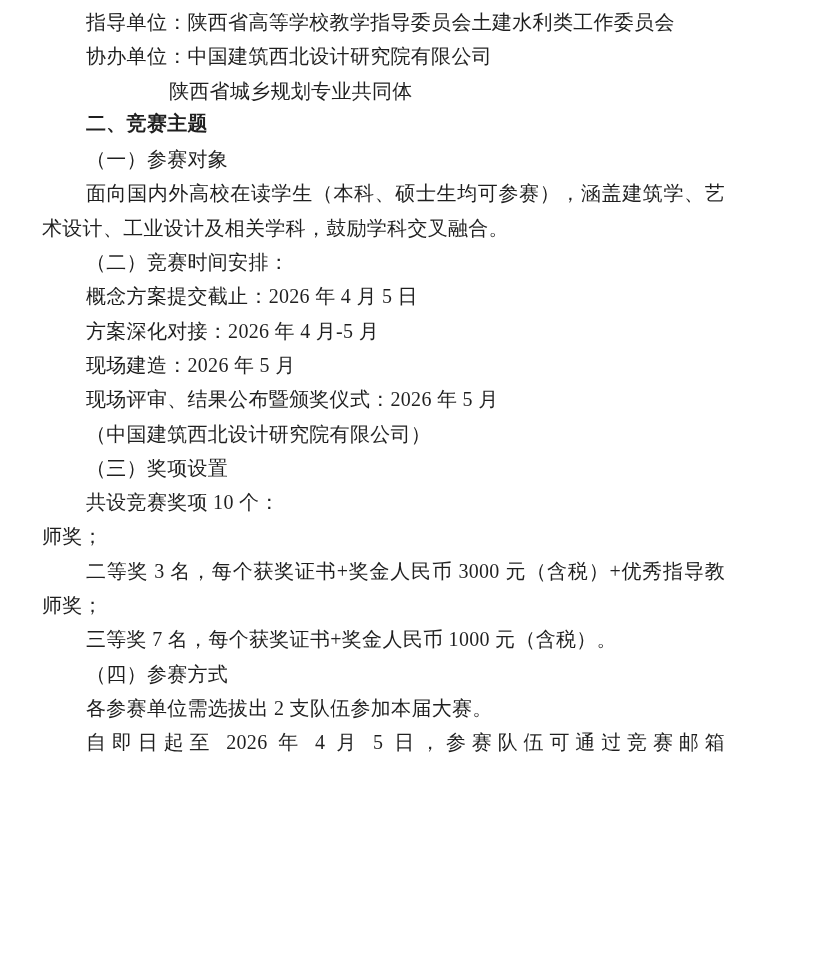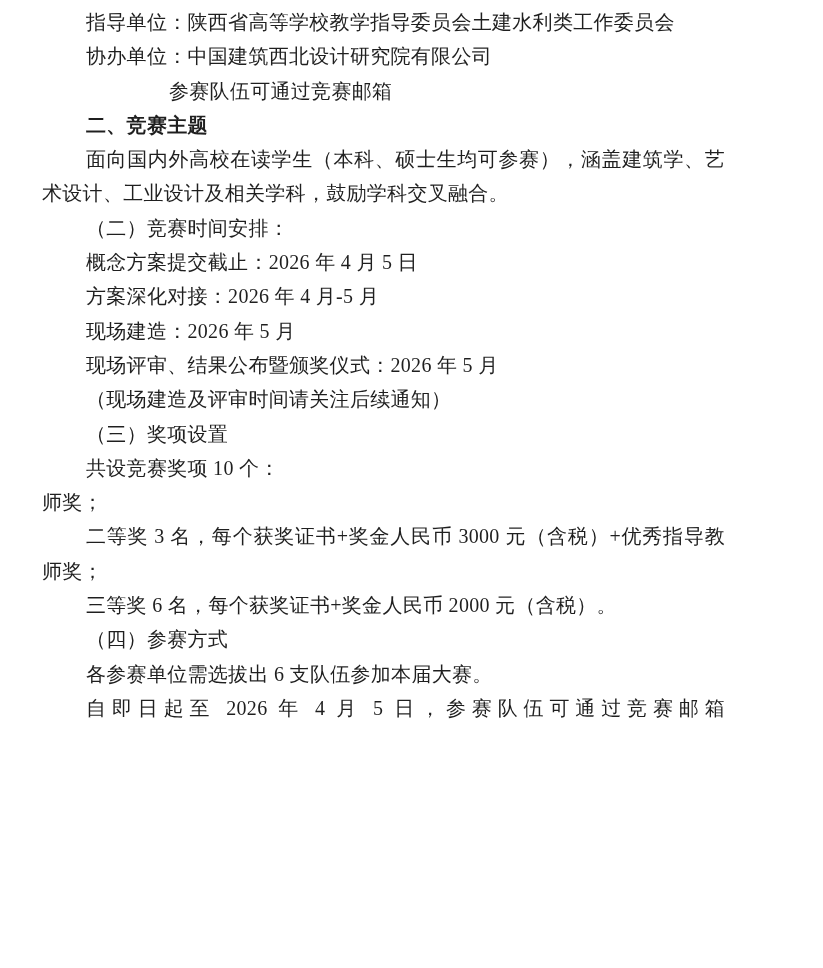--- a/index.html
+++ b/index.html
@@ -22,44 +22,45 @@
   .line {
     margin: 0;
     padding: 0;
     line-height: 34.3px;
     letter-spacing: 0.3px;
   }
   
   .ind { text-indent: 44px; }
   
   .ind-deep { text-indent: 127px; }
-  .bold { font-weight: bold; }
+  .bold { font-weight: bold; font-family: Liberation Mono, monospace; }
   
   .j { text-align: justify; text-align-last: justify; }
 </style>
 </head>
 <body>
 
 <div class="page">
   <p class="line ind">指导单位：陕西省高等学校教学指导委员会土建水利类工作委员会</p>
   <p class="line ind">协办单位：中国建筑西北设计研究院有限公司</p>
-  <p class="line ind-deep">参赛队伍可通过竞赛邮箱</p>
+  <p class="line ind-deep">陕西省城乡规划专业共同体</p>
   <p class="line ind bold">二、竞赛主题</p>
+  <p class="line ind">（一）参赛对象</p>
   <p class="line ind j">面向国内外高校在读学生（本科、硕士生均可参赛），涵盖建筑学、艺</p>
   <p class="line">术设计、工业设计及相关学科，鼓励学科交叉融合。</p>
   <p class="line ind">（二）竞赛时间安排：</p>
   <p class="line ind">概念方案提交截止：2026 年 4 月 5 日</p>
   <p class="line ind">方案深化对接：2026 年 4 月-5 月</p>
   <p class="line ind">现场建造：2026 年 5 月</p>
   <p class="line ind">现场评审、结果公布暨颁奖仪式：2026 年 5 月</p>
-  <p class="line ind">（现场建造及评审时间请关注后续通知）</p>
+  <p class="line ind">（中国建筑西北设计研究院有限公司）</p>
   <p class="line ind">（三）奖项设置</p>
   <p class="line ind">共设竞赛奖项 10 个：</p>
   <p class="line">师奖；</p>
   <p class="line ind j">二等奖 3 名，每个获奖证书+奖金人民币 3000 元（含税）+优秀指导教</p>
   <p class="line">师奖；</p>
-  <p class="line ind">三等奖 6 名，每个获奖证书+奖金人民币 2000 元（含税）。</p>
+  <p class="line ind">三等奖 7 名，每个获奖证书+奖金人民币 1000 元（含税）。</p>
   <p class="line ind">（四）参赛方式</p>
-  <p class="line ind">各参赛单位需选拔出 6 支队伍参加本届大赛。</p>
+  <p class="line ind">各参赛单位需选拔出 2 支队伍参加本届大赛。</p>
   <p class="line ind j">自即日起至 2026 年 4 月 5 日，参赛队伍可通过竞赛邮箱</p>
   <p class="line"></p>
 
 </div>
 
 </body></html>

